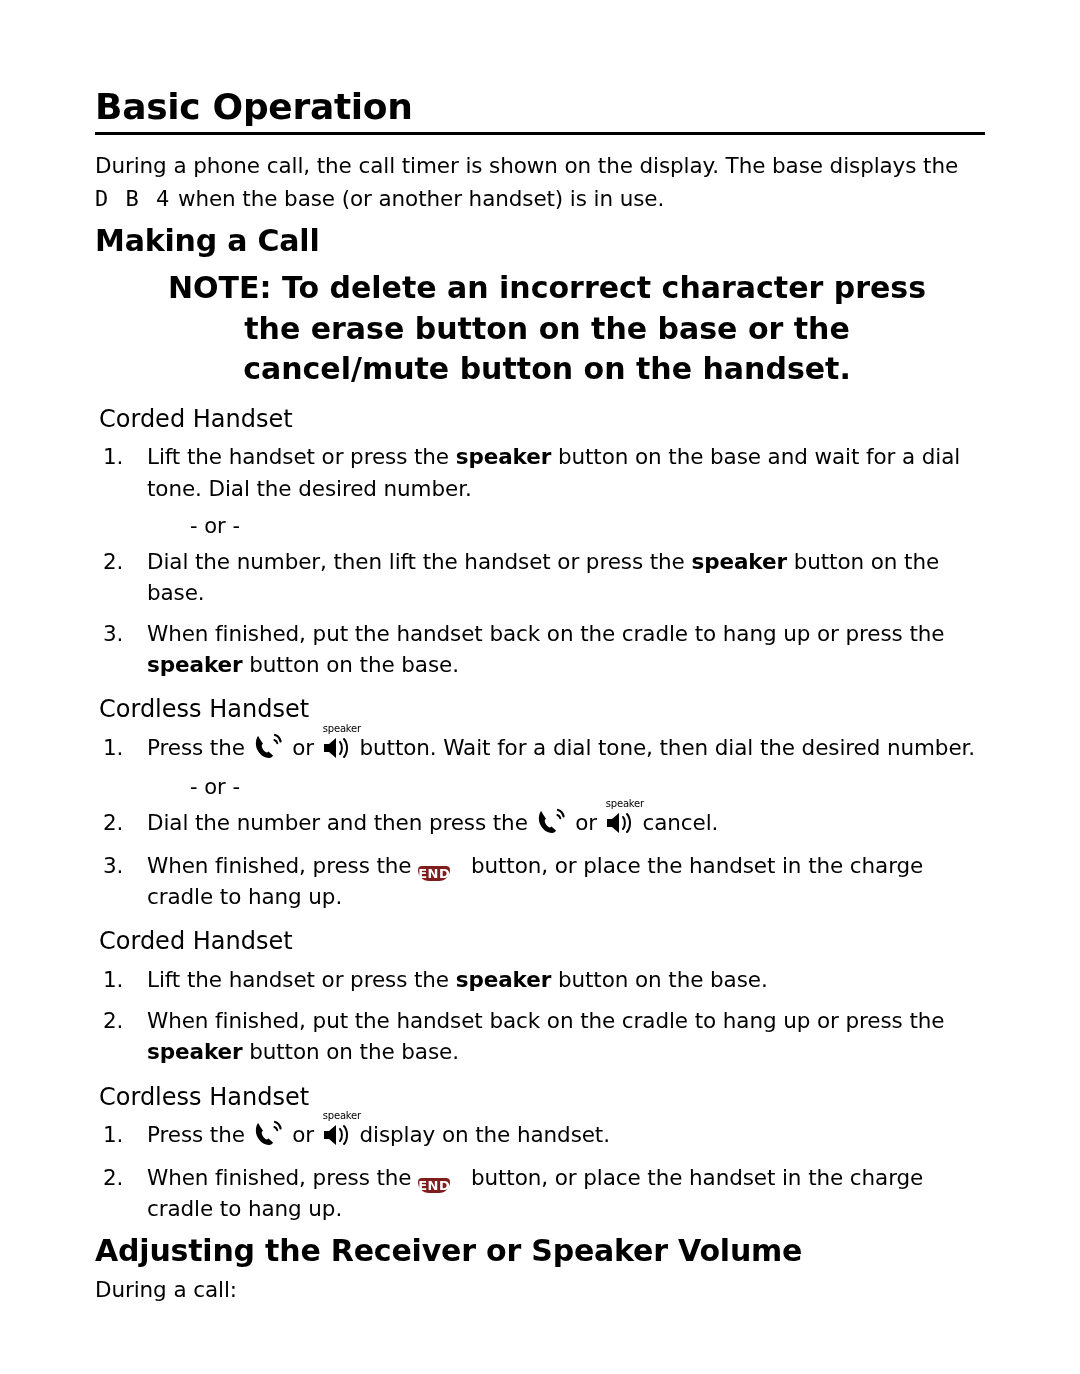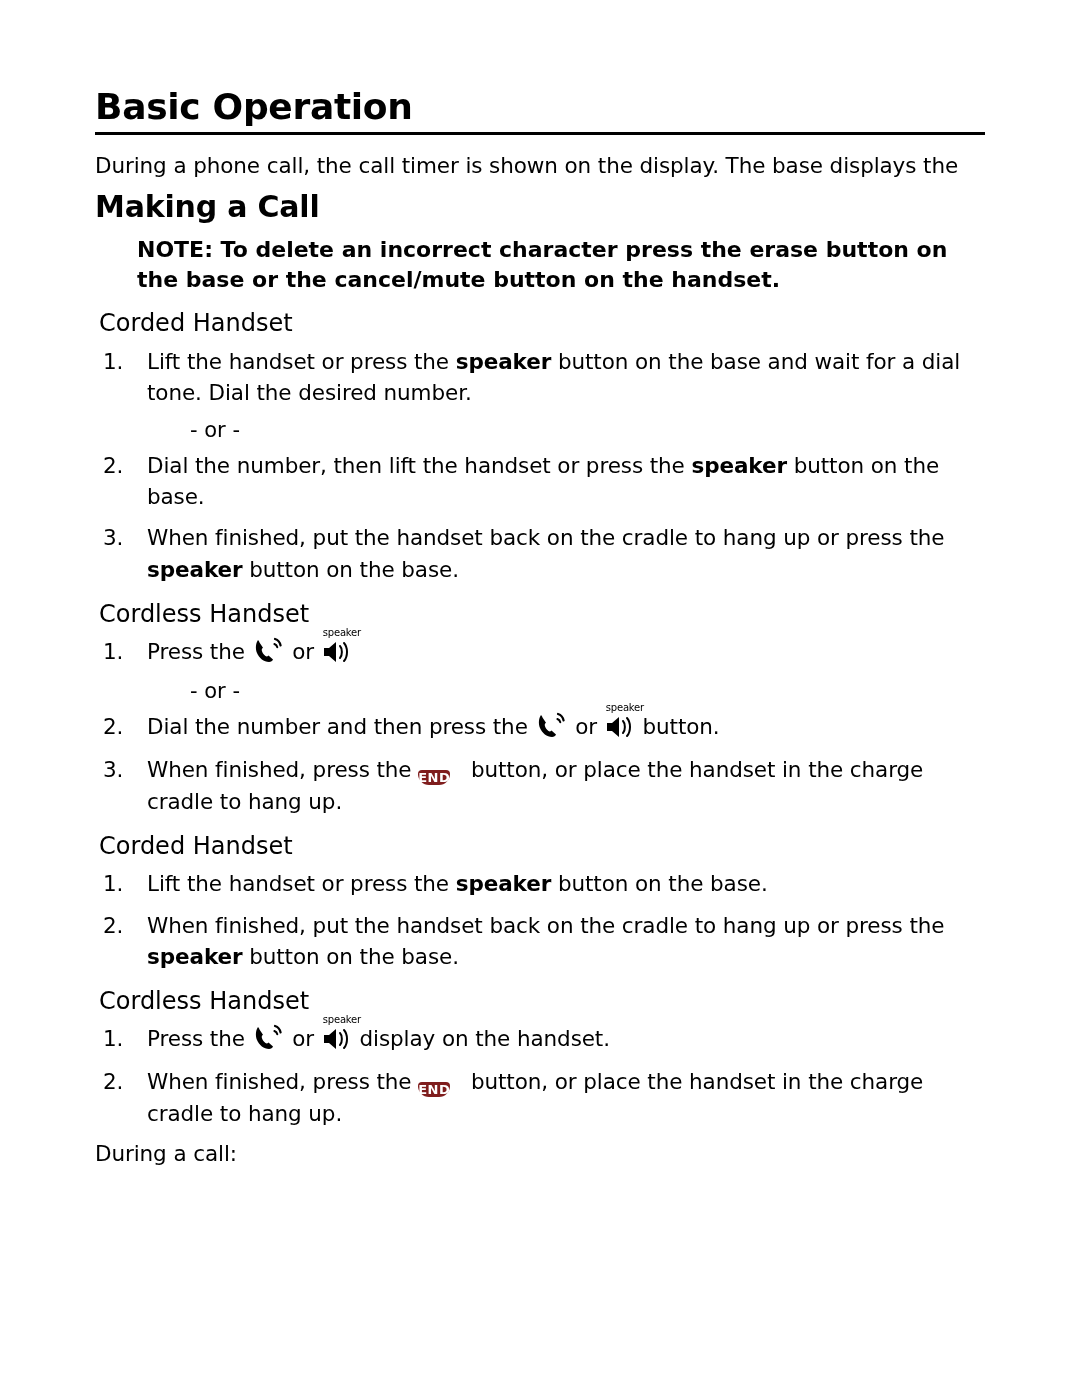--- a/index.html
+++ b/index.html
@@ -59,25 +59,26 @@
   }
 
   
   p.body-text {
     font-size: 21.5px;
     line-height: 1.42;
     margin: 0 4px 2px 0;
     letter-spacing: -0.1px;
   }
   .note {
-    font-size: 22px;
+    font-size: 30px;
     font-weight: bold;
     line-height: 1.35;
     margin: 10px 0 4px 42px;
     width: 820px;
+    text-align: center;
   }
 
   
   ol.steps {
     list-style: none;
     margin: 0 0 0 0;
     padding: 0;
   }
   ol.steps li {
     position: relative;
@@ -144,20 +145,24 @@
 </head>
 <body>
 
 <div class="page">
 
   <h1 class="page-title">Basic Operation</h1>
   <hr class="title-rule">
 
   <div>
     <p class="body-text">During a phone call, the call timer is shown on the display. The base displays the</p>
+    <p class="body-text">
+      <span class="lcd">D B 4</span>
+      <span>when the base (or another handset) is in use.</span>
+    </p>
   </div>
 
   <h2 class="section-title">Making a Call</h2>
 
   <div class="note">NOTE: To delete an incorrect character press the erase button on the base or the cancel/mute button on the handset.</div>
 
   <h3 class="sub-title indented">Corded Handset</h3>
 
   <ol class="steps">
     <li>
@@ -192,20 +197,21 @@
       </span>
       <span>or</span>
       <span class="icon-speaker">
         <span class="spk-label">speaker</span>
         <svg width="32" height="26" viewBox="0 0 32 26" xmlns="http://www.w3.org/2000/svg">
           <path d="M3 9 L8 9 L15 3 L15 23 L8 17 L3 17 Z" fill="#000"></path>
           <path d="M19 7 C21.5 9.5 21.5 16.5 19 19" stroke="#000" stroke-width="2" fill="none" stroke-linecap="round"></path>
           <path d="M23 4 C27 8.5 27 17.5 23 22" stroke="#000" stroke-width="2" fill="none" stroke-linecap="round"></path>
         </svg>
       </span>
+      <span>button. Wait for a dial tone, then dial the desired number.</span>
     </li>
   </ol>
   <div class="or-line">- or -</div>
   <ol class="steps">
     <li>
       <span class="num">2.</span>
       <span>Dial the number and then press the</span>
       <span class="icon-talk">
         <svg width="34" height="28" viewBox="0 0 34 28" xmlns="http://www.w3.org/2000/svg">
           <path d="M6 3 C4 6 3 11 5 16 C7 21 12 25 17 25 C19 25 20.5 24 21 22.5 L16.5 18.5 C15.5 19.5 14.5 19.8 13.5 19 C11.5 17.5 10.2 15.5 9.8 13.5 C9.6 12.3 10 11.4 11 10.7 L7.5 5.5 C7 4.2 6.6 3.4 6 3 Z" fill="#000"></path>
@@ -215,21 +221,21 @@
       </span>
       <span>or</span>
       <span class="icon-speaker">
         <span class="spk-label">speaker</span>
         <svg width="32" height="26" viewBox="0 0 32 26" xmlns="http://www.w3.org/2000/svg">
           <path d="M3 9 L8 9 L15 3 L15 23 L8 17 L3 17 Z" fill="#000"></path>
           <path d="M19 7 C21.5 9.5 21.5 16.5 19 19" stroke="#000" stroke-width="2" fill="none" stroke-linecap="round"></path>
           <path d="M23 4 C27 8.5 27 17.5 23 22" stroke="#000" stroke-width="2" fill="none" stroke-linecap="round"></path>
         </svg>
       </span>
-      <span>button.</span>
+      <span>cancel.</span>
     </li>
     <li>
       <span class="num">3.</span>
       <span>When finished, press the</span>
       <span class="icon-end">
         <span class="end-box">END</span>
       </span>
       <span>button, or place the handset in the charge cradle to hang up.</span>
     </li>
   </ol>
@@ -275,15 +281,16 @@
     <li>
       <span class="num">2.</span>
       <span>When finished, press the</span>
       <span class="icon-end">
         <span class="end-box">END</span>
       </span>
       <span>button, or place the handset in the charge cradle to hang up.</span>
     </li>
   </ol>
 
+  <h2 class="section-title big">Adjusting the Receiver or Speaker Volume</h2>
   <p class="body-text">During a call:</p>
 
 </div>
 
 </body></html>

